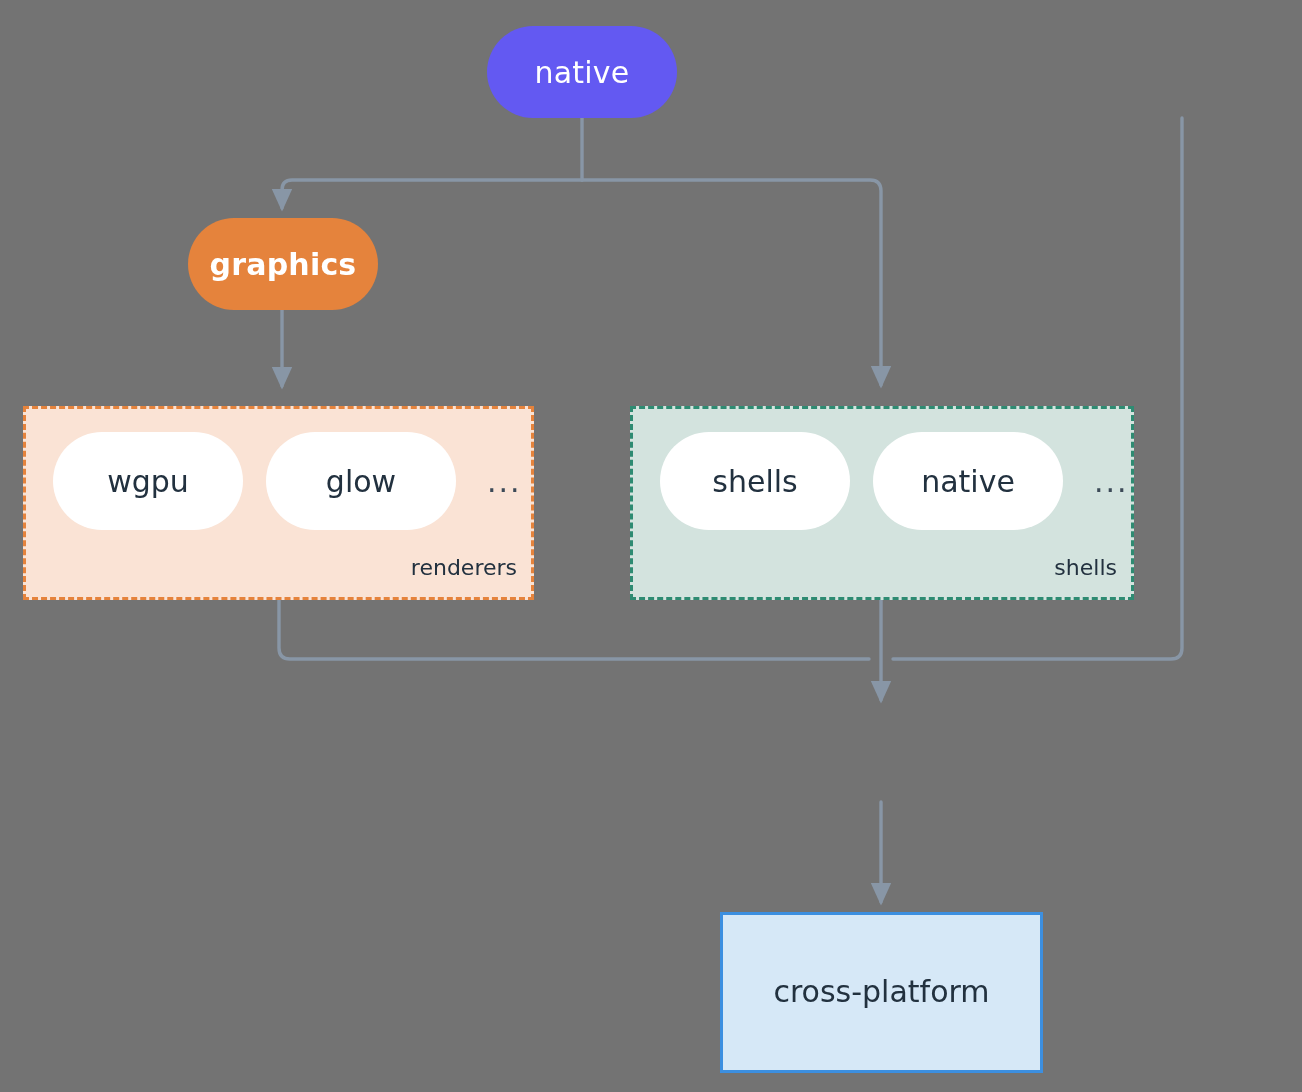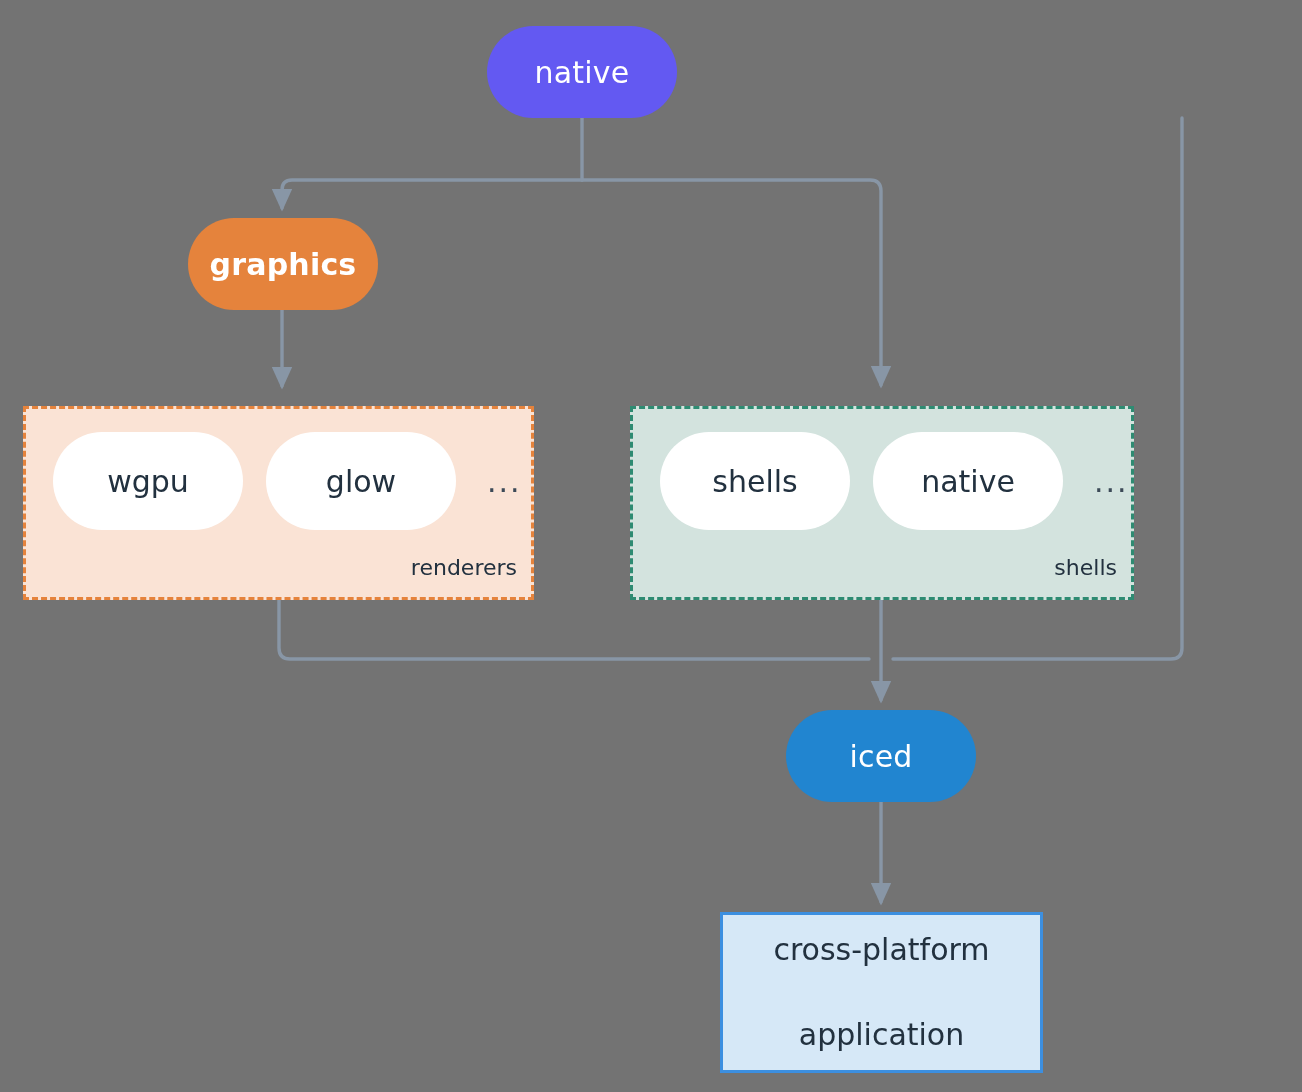--- a/index.html
+++ b/index.html
@@ -201,22 +201,18 @@
         <span>shells</span>
       </div>
       <div class="leaf">
         <span>native</span>
       </div>
       <span class="ellipsis">...</span>
     </div>
     <span class="group-label">shells</span>
   </div>
 
-  <div class="pill pill-iced">
-    <span>iced</span>
-  </div>
 
   <div class="rect-node">
     <span>cross-platform</span>
-    <span>application</span>
   </div>
 
 </div>
 
 </body></html>

